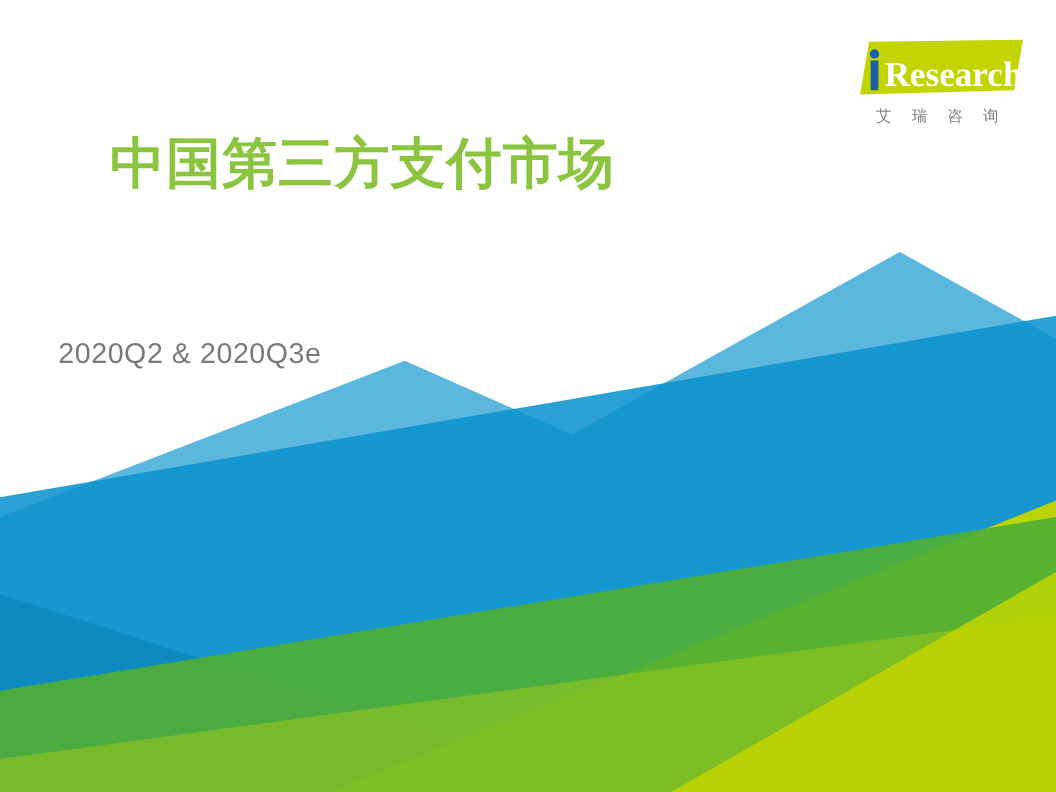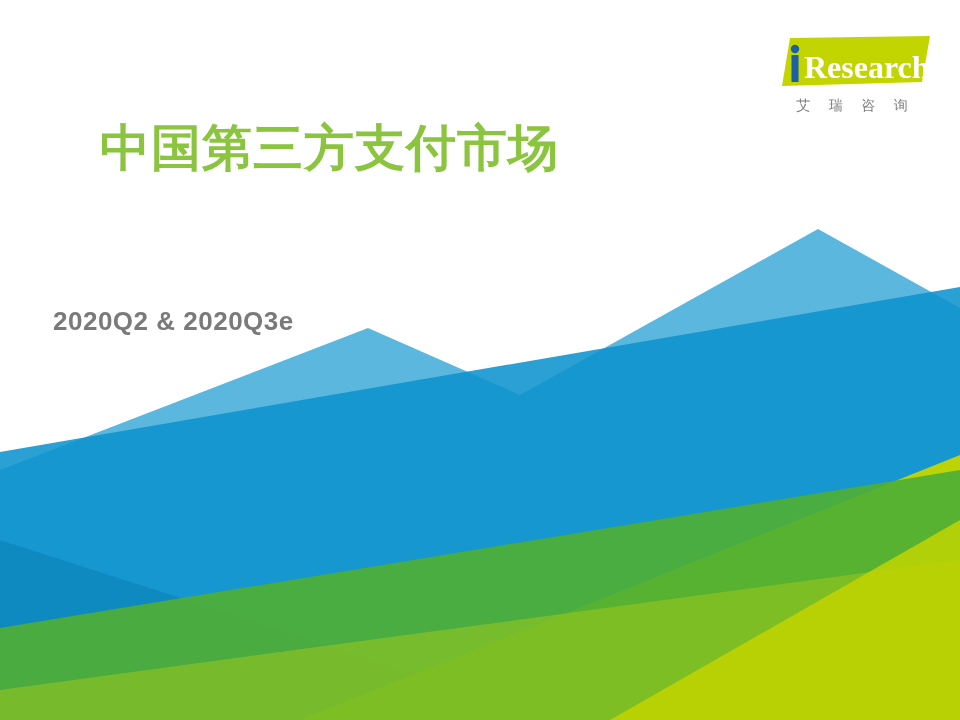--- a/index.html
+++ b/index.html
@@ -69,21 +69,20 @@
   }
   #subtitle {
     position: absolute;
     left: 53px;
     top: 306px;
     font-size: 26px;
     color: #7a7a7a;
     letter-spacing: 0.5px;
     font-family: "Liberation Sans", sans-serif;
     white-space: nowrap;
-    font-weight: bold;
   }
 </style>
 </head>
 <body>
 
 <div id="slide">
 
   <svg id="bg-art" viewBox="0 0 960 720" preserveAspectRatio="none">
 
     <polygon fill="#5BB7DD" points="0,470 368,328 520,395 818,229 960,308 960,720 0,720"></polygon>

